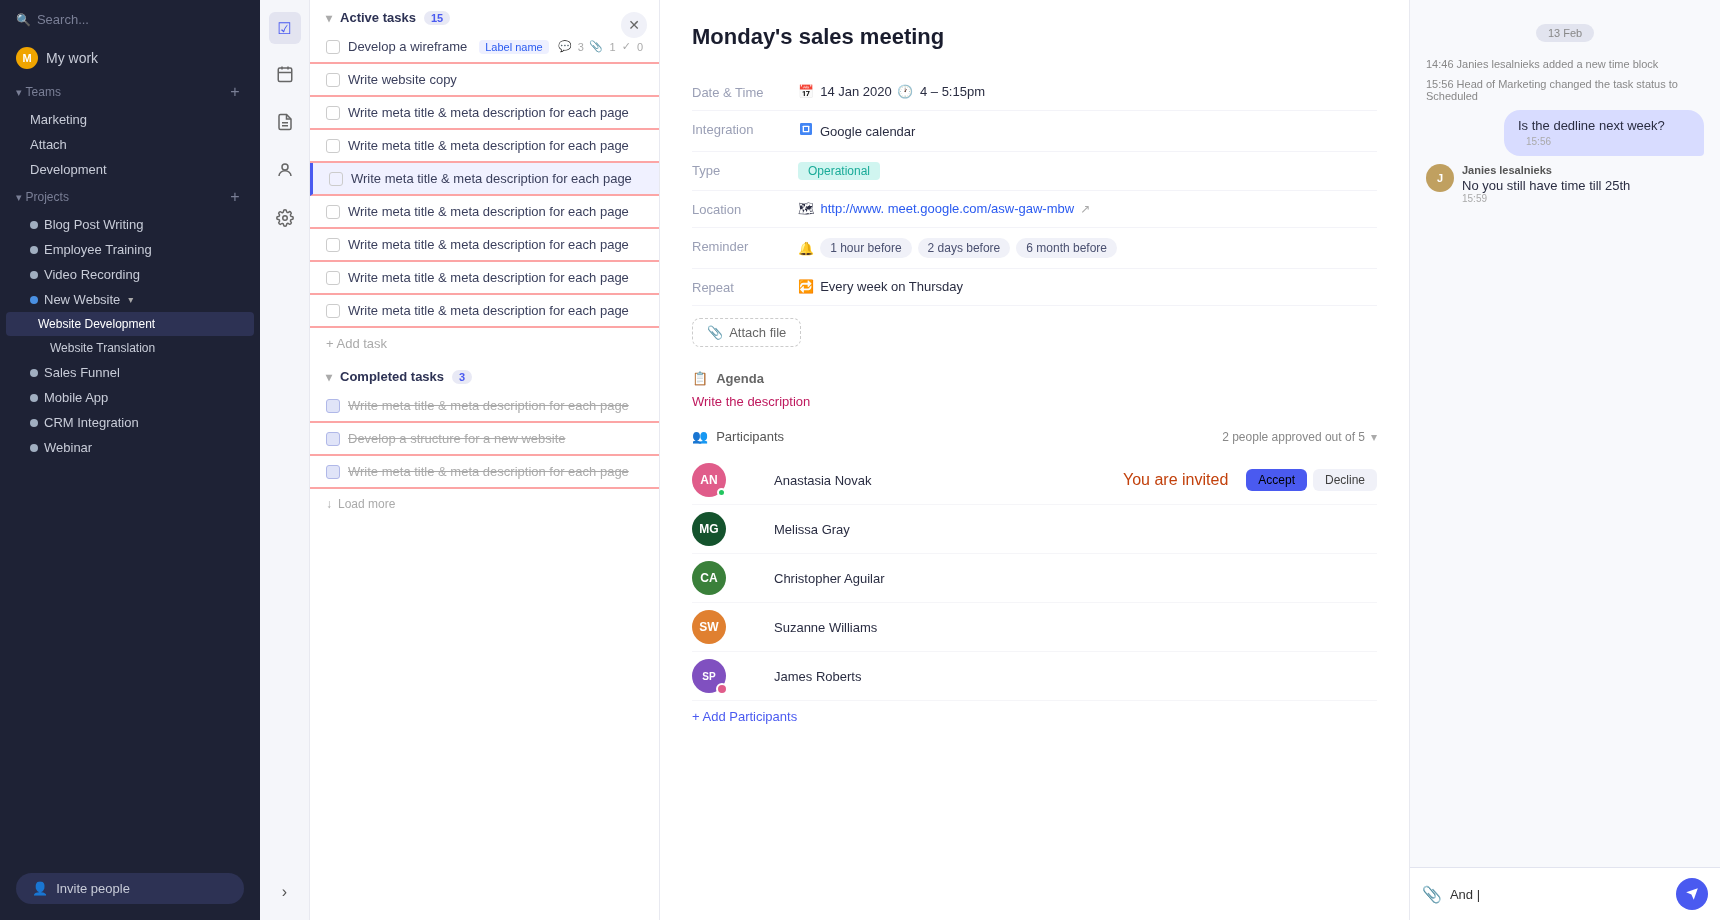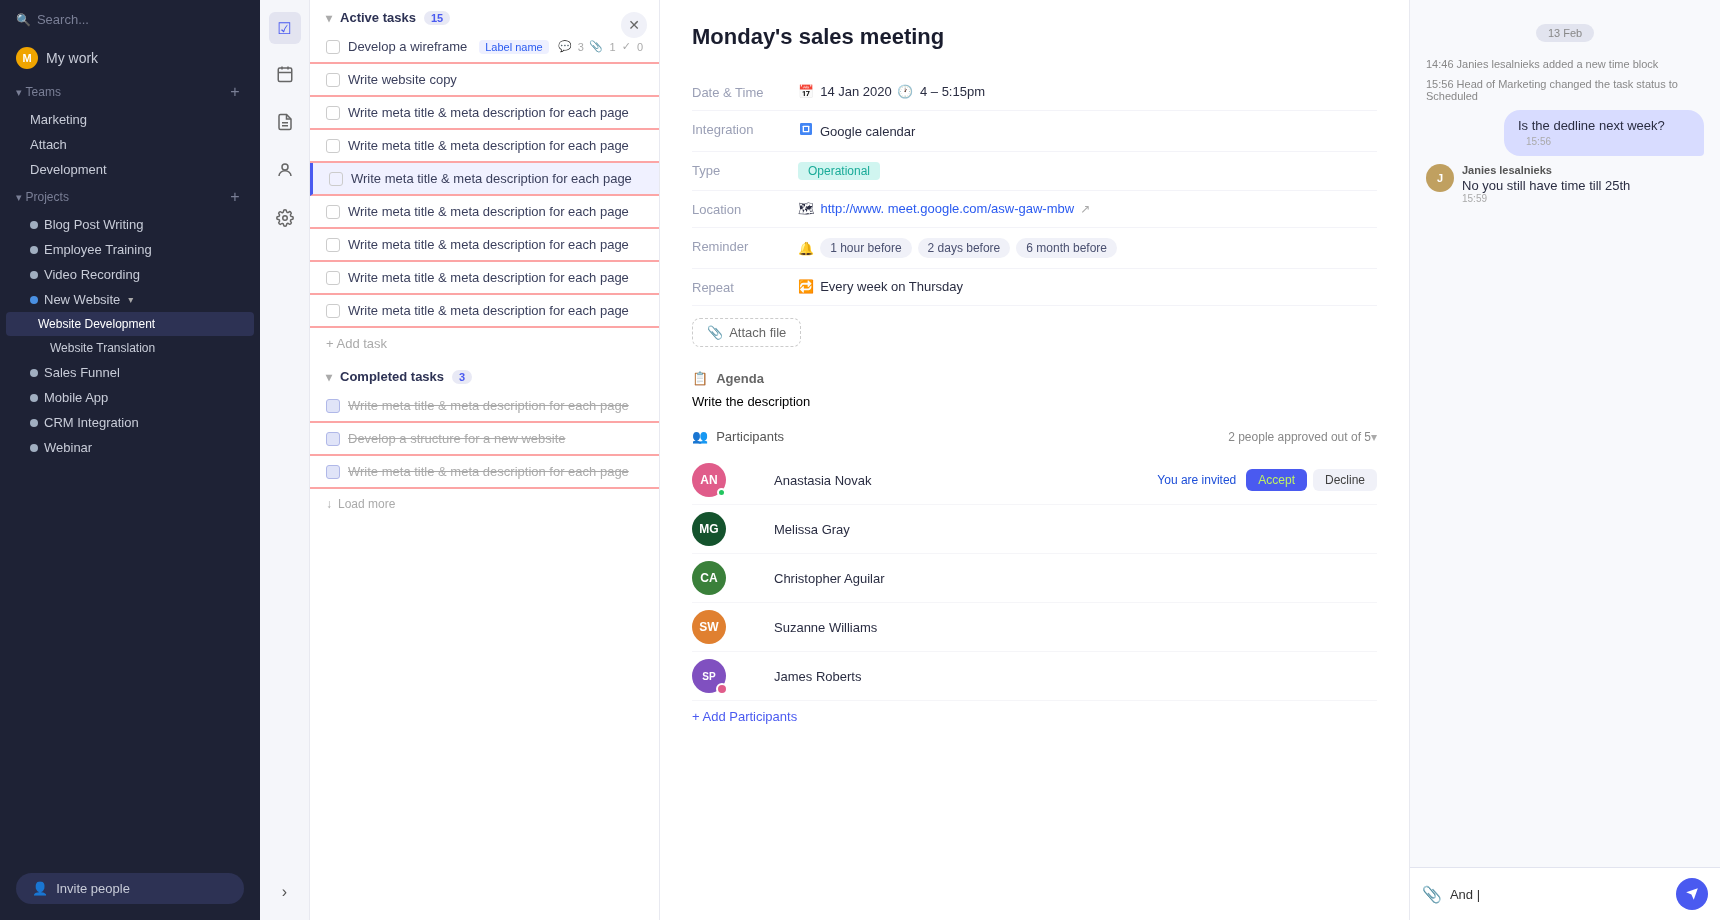--- a/index.html
+++ b/index.html
@@ -240,21 +240,21 @@
       color: #666;
       font-size: 13px;
       margin: 12px 0;
       width: fit-content;
     }
     .agenda-section { margin-top: 12px; }
     .agenda-header {
       display: flex; align-items: center; gap: 8px;
       color: #666; font-size: 13px; font-weight: 600; margin-bottom: 8px;
     }
-    .agenda-desc { color: #000000; font-size: 13px; }
+    .agenda-desc { color: #be185d; font-size: 13px; }
 
     .participants-section { margin-top: 20px; }
     .participants-header {
       display: flex; align-items: center; justify-content: space-between;
       margin-bottom: 12px;
     }
     .participants-label { display: flex; align-items: center; gap: 8px; color: #555; font-size: 13px; }
     .participants-count { color: #888; font-size: 12px; }
     .participant-row {
       display: flex; align-items: center; gap: 10px;
@@ -270,21 +270,21 @@
       position: relative;
     }
     .online-dot {
       width: 9px; height: 9px;
       border-radius: 50%; background: #22c55e;
       border: 2px solid #fff;
       position: absolute; bottom: 0; right: 0;
     }
     .participant-name { color: #2a2d42; font-size: 13px; flex: 1; margin-left: 38px; }
     .invite-actions { display: flex; gap: 6px; }
-    .accept-btn { background: #4a5af0; color: #bef264; border: none; border-radius: 6px; padding: 4px 12px; font-size: 12px; cursor: pointer; }
+    .accept-btn { background: #4a5af0; color: #000000; border: none; border-radius: 6px; padding: 4px 12px; font-size: 12px; cursor: pointer; }
     .decline-btn { background: #f0f1f8; color: #404040; border: none; border-radius: 6px; padding: 4px 12px; font-size: 12px; cursor: pointer; }
     .add-participants { display: flex; align-items: center; gap: 6px; color: #4a5af0; cursor: pointer; font-size: 13px; padding: 8px 0; }
 
     
     .chat-panel {
       width: 310px;
       background: #f8f9fc;
       display: flex;
       flex-direction: column;
       flex-shrink: 0;
@@ -658,33 +658,33 @@
     </div>
     <div class="agenda-desc" contenteditable="true" style="">Write the description</div>
   </div>
 
   <div class="participants-section">
     <div class="participants-header">
       <div class="participants-label">
         <span>👥</span>
         <span>Participants</span>
       </div>
-      <div style="display:flex;align-items:center;justify-content:center;">
+      <div style="display:flex;align-items:center;gap:6px;justify-content:center;">
         <span class="participants-count">2 people approved out of 5</span>
         <span style="cursor:pointer;color:#aaa;font-size:12px;">▾</span>
       </div>
     </div>
 
     <div class="participant-row">
       <div class="participant-avatar" style="background:#e05c8a;">
         AN
         <div class="online-dot"></div>
       </div>
       <span class="participant-name">Anastasia Novak</span>
-      <span style="color:#1d4ed8;font-size:12px;">You are invited</span>
+      <span style="color:#c2410c;font-size:16px;margin-right:8px;">You are invited</span>
       <div class="invite-actions">
         <button class="accept-btn">Accept</button>
         <button class="decline-btn">Decline</button>
       </div>
     </div>
 
     <div class="participant-row">
       <div class="participant-avatar" style="background:#14532d;">MG</div>
       <span class="participant-name">Melissa Gray</span>
     </div>

